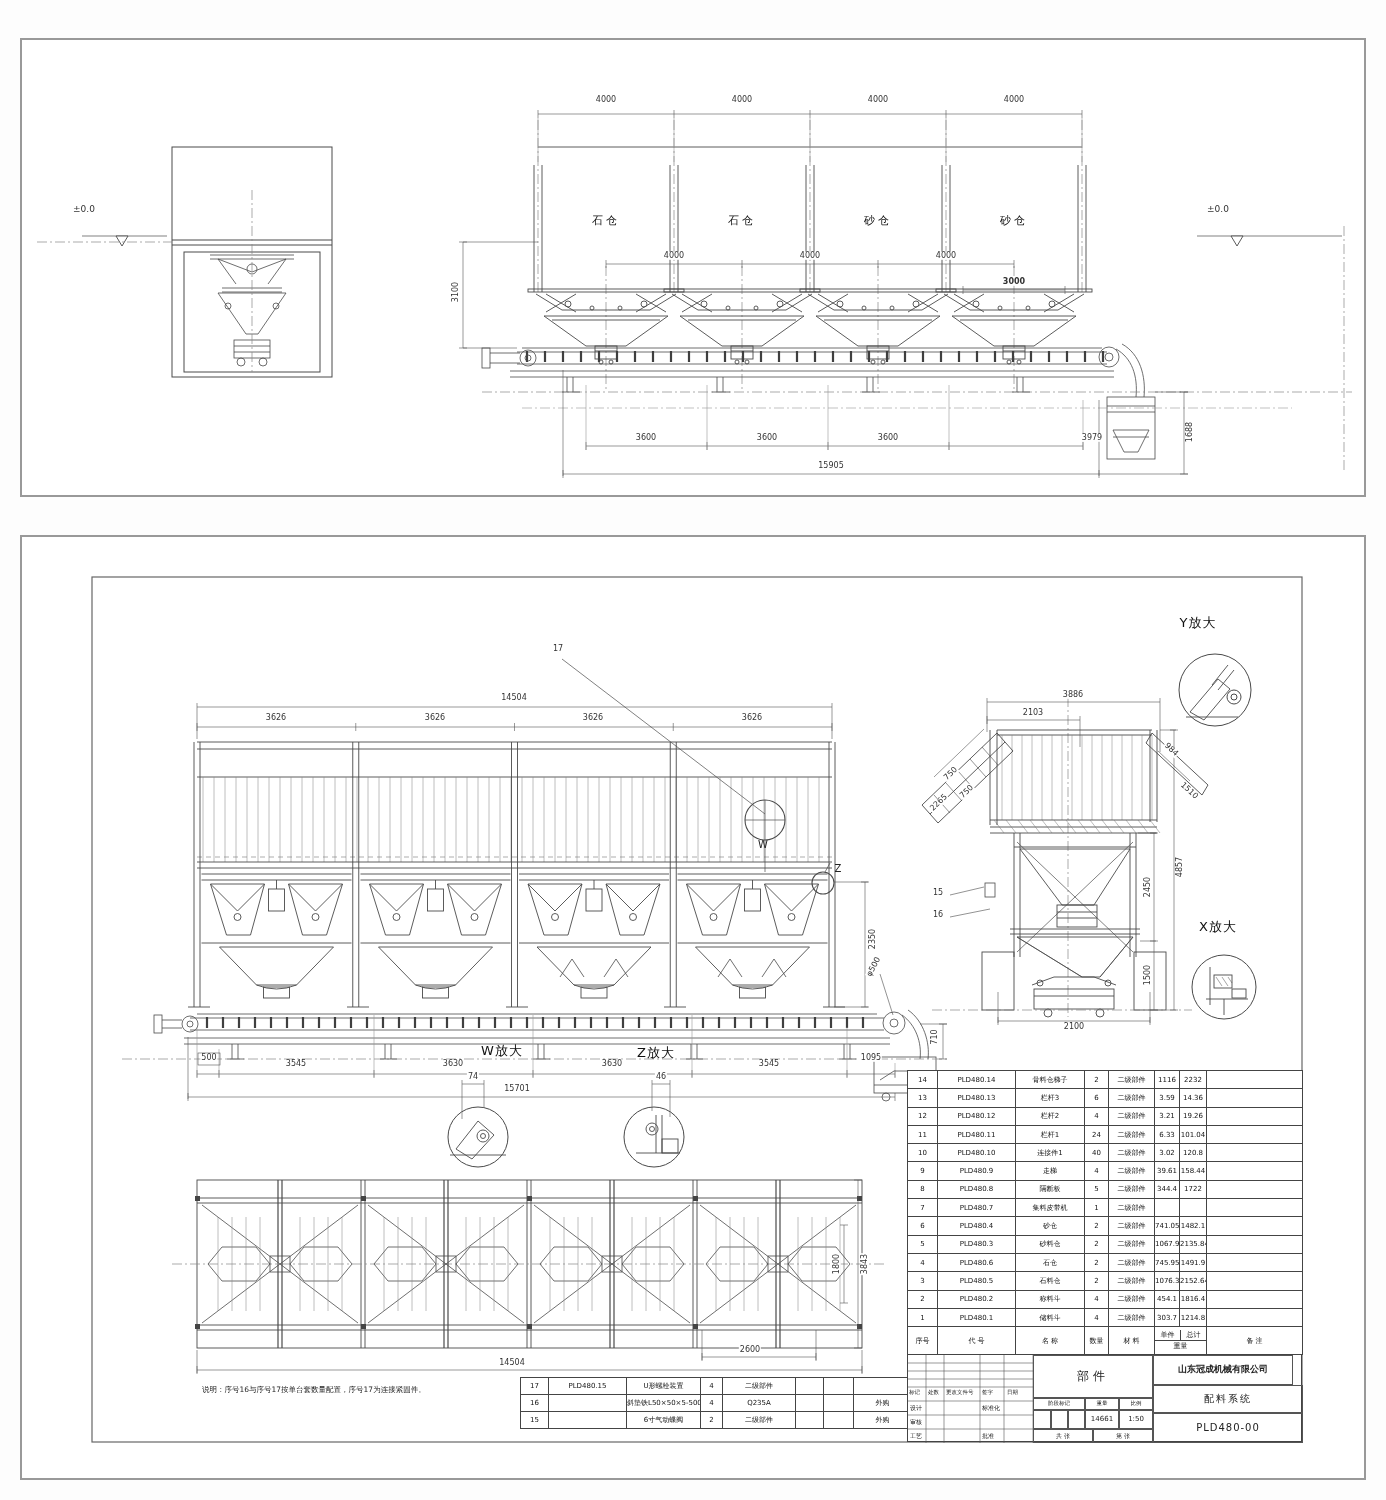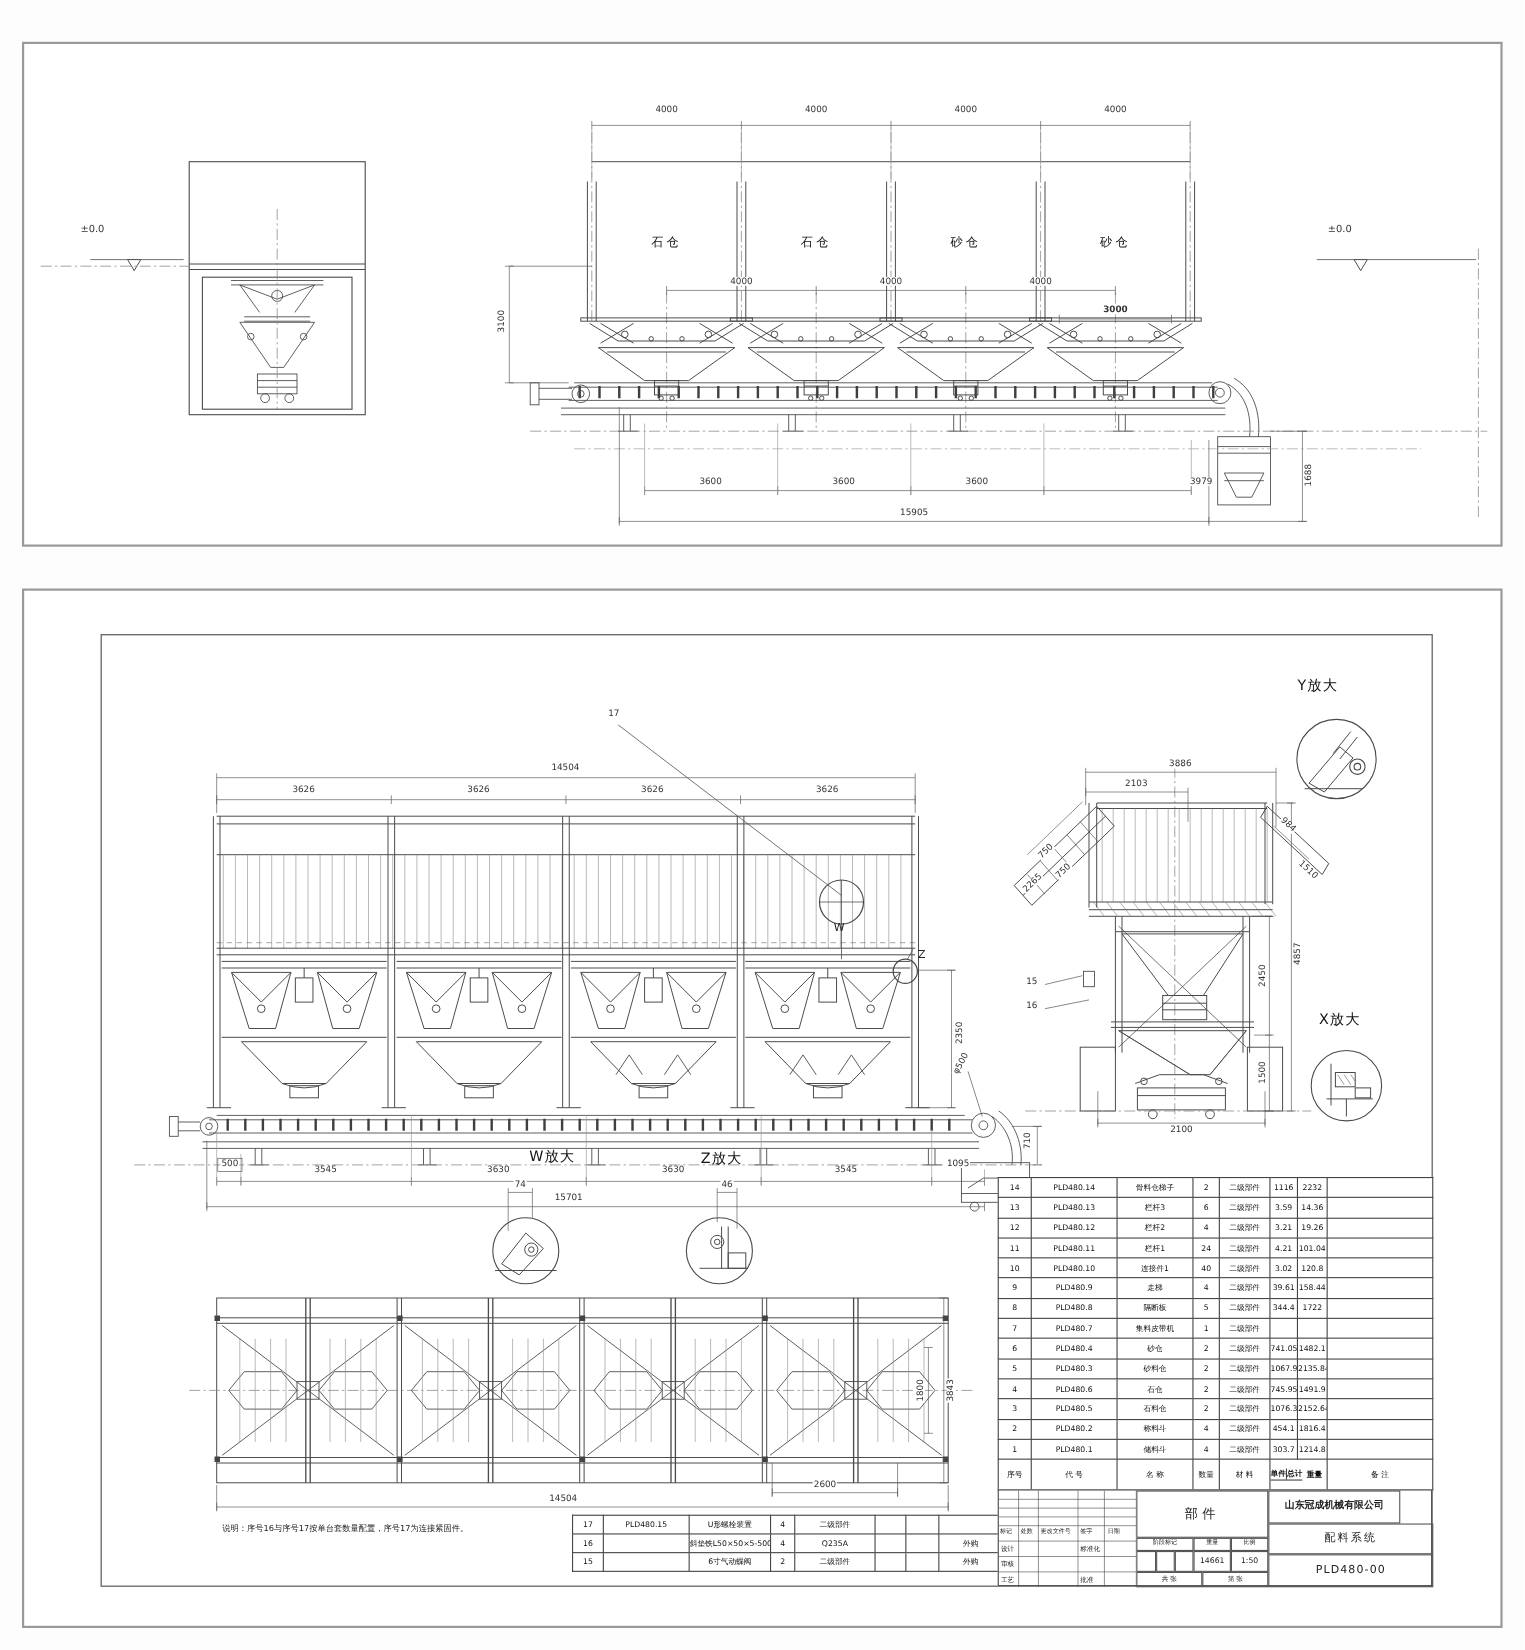--- a/index.html
+++ b/index.html
@@ -18,21 +18,21 @@
   .mk{position:absolute;transform:translate(-50%,-50%);font-size:10px;color:#222;z-index:3;}
   .mag{position:absolute;transform:translate(-50%,-50%);font-size:13px;color:#111;
        letter-spacing:1px;white-space:nowrap;z-index:3;}
   .note{position:absolute;font-size:7.5px;color:#222;white-space:nowrap;z-index:3;}
   table.bom{position:absolute;border-collapse:collapse;table-layout:fixed;font-size:7px;
       color:#111;z-index:4;background:#fff;}
   table.bom td{border:1px solid #444;text-align:center;padding:0;overflow:hidden;
       white-space:nowrap;}
   table.bom tr{height:18.3px;}
   table.xtra tr{height:17px;}
-  .wh{display:flex;flex-direction:row;height:100%;font-weight:bold;}
+  .wh{display:flex;flex-direction:column;height:100%;}
   .wh .t{display:flex;flex:1;border-bottom:1px solid #444;}
   .wh .t span{flex:1;display:flex;align-items:center;justify-content:center;}
   .wh .t span:first-child{border-right:1px solid #444;}
   .wh .b{flex:1;display:flex;align-items:center;justify-content:center;}
   .tb{position:absolute;border:1.2px solid #444;box-sizing:border-box;background:#fff;z-index:4;}
   .cell{position:absolute;border:0.8px solid #555;box-sizing:border-box;display:flex;
         align-items:center;justify-content:center;text-align:left;line-height:1.05;}
 </style>
 </head>
 <body>
@@ -513,21 +513,21 @@
       <td>3.21</td>
       <td>19.26</td>
       <td></td>
     </tr>
         <tr>
       <td>11</td>
       <td>PLD480.11</td>
       <td>栏杆1</td>
       <td>24</td>
       <td>二级部件</td>
-      <td>4.21</td>
+      <td>6.33</td>
       <td>101.04</td>
       <td></td>
     </tr>
         <tr>
       <td>10</td>
       <td>PLD480.10</td>
       <td>连接件1</td>
       <td>40</td>
       <td>二级部件</td>
       <td>3.02</td>
@@ -715,18 +715,18 @@
   <div class="cell" style="left:177px;top:43px;width:34px;height:12px;font-size:5.5px;">重量</div>
   <div class="cell" style="left:211px;top:43px;width:34px;height:12px;font-size:5.5px;">比例</div>
   <div class="cell" style="left:125px;top:55px;width:18px;height:19px;"></div>
   <div class="cell" style="left:143px;top:55px;width:17px;height:19px;"></div>
   <div class="cell" style="left:160px;top:55px;width:17px;height:19px;"></div>
   <div class="cell" style="left:177px;top:55px;width:34px;height:19px;font-size:7px;">14661</div>
   <div class="cell" style="left:211px;top:55px;width:34px;height:19px;font-size:7px;">1:50</div>
   <div class="cell" style="left:125px;top:74px;width:60px;height:14px;font-size:6px;">共 张</div>
   <div class="cell" style="left:185px;top:74px;width:60px;height:14px;font-size:6px;">第 张</div>
 
-  <div class="cell" style="left:245px;top:0;width:120px;height:30px;font-size:9px;font-weight:bold;">山东冠成机械有限公司</div>
+  <div class="cell" style="left:245px;top:0;width:140px;height:30px;font-size:9px;font-weight:bold;">山东冠成机械有限公司</div>
   <div class="cell" style="left:245px;top:30px;width:150px;height:28px;font-size:10px;letter-spacing:2px;">配料系统</div>
   <div class="cell" style="left:245px;top:58px;width:150px;height:30px;font-size:10px;letter-spacing:1px;">PLD480-00</div>
 </div>
 
 </div>
 
 </body></html>

